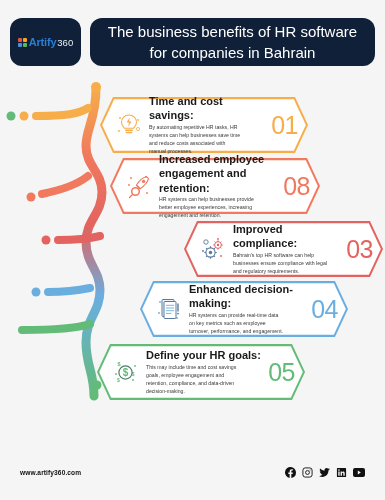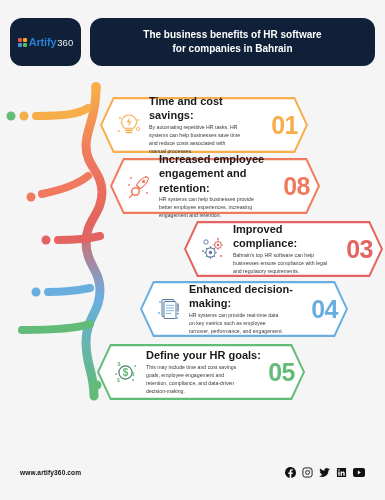--- a/index.html
+++ b/index.html
@@ -71,22 +71,22 @@
     margin-left: 9px;
     background: #0f2038;
     border-radius: 12px;
     display: flex;
     align-items: center;
     justify-content: center;
     text-align: center;
   }
   .title-text {
     color: #ffffff;
-    font-size: 10px;
-    font-weight: bold;
+    font-size: 15px;
+    font-weight: normal;
     line-height: 1.42;
     padding: 0 12px;
     white-space: pre-line;
   }
 
   
   .tree {
     position: absolute;
     left: 0; top: 80px;
     width: 140px;
@@ -152,21 +152,21 @@
     white-space: pre-line;
   }
   .card-body {
     font-size: 5.2px;
     color: #3a3a3a;
     line-height: 1.52;
     white-space: pre-line;
   }
   .card-num {
     font-size: 25px;
-    font-weight: bold;
+    font-weight: normal;
     flex: none;
     padding-right: 4px;
     letter-spacing: -0.5px;
     line-height: 1;
   }
 
   
   .footer {
     position: absolute;
     left: 0; right: 0; bottom: 20px;

